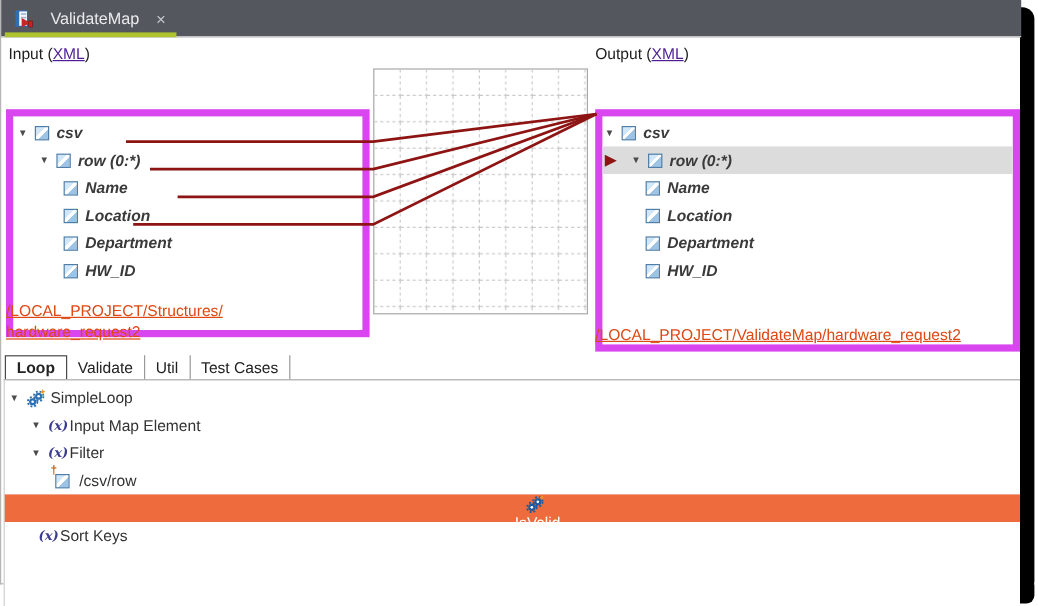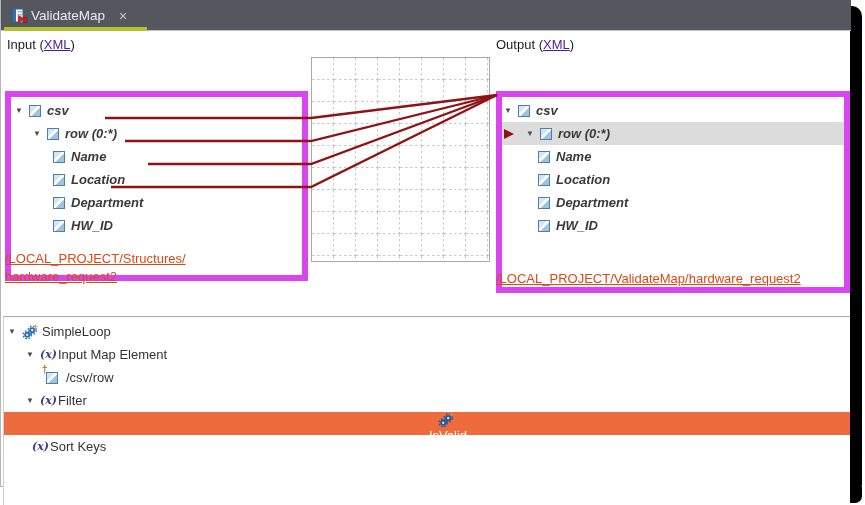--- a/index.html
+++ b/index.html
@@ -12,21 +12,21 @@
                  border-radius:16px 0 12px 12px;}
   
   .window{position:absolute;left:0;top:0;width:850px;height:487px;background:#fff;
           border-left:1px solid #b6b6b6;border-bottom:1px solid #b6b6b6;box-sizing:border-box;}
   
   .tabbar{position:absolute;left:0;top:0;width:850px;height:31px;background:#54575e;
           border-bottom:1px solid #c2c2c2;box-sizing:border-box;}
   .etab{position:absolute;left:3px;top:0;width:143px;height:31px;display:flex;align-items:center;
         padding-left:8px;box-sizing:border-box;cursor:default;}
   .etab .underline{position:absolute;left:0;bottom:0;width:100%;height:4px;background:#aec32d;}
-  .etab-title{color:#e9ebed;font-size:13.5px;margin-left:3px;text-align:right;}
+  .etab-title{color:#e9ebed;font-size:13.5px;margin-left:14px;text-align:right;}
   .etab-close{color:#c3c7cc;font-size:14px;margin-left:14px;line-height:14px;}
   
   .io-head{position:absolute;font-size:13px;color:#1d1d1d;white-space:nowrap;}
   .io-head .lnk{color:#4c1d95;text-decoration:underline;cursor:pointer;}
   
   .panel{position:absolute;background:#fff;border:6px solid #d946ef;box-sizing:border-box;
          overflow:hidden;padding-top:2px;margin-top:34px;}
   .trow{display:flex;align-items:center;height:23px;white-space:nowrap;
         font-style:italic;font-weight:bold;font-size:13px;color:#3a3a3a;box-sizing:border-box;}
   .brow{display:flex;align-items:center;height:23px;white-space:nowrap;
@@ -167,48 +167,62 @@
     </div>
 
     <div class="pathlink" style="left:4px;top:250px;">
       <span>/LOCAL_PROJECT/Structures/</span><br>
       <span>hardware_request2</span>
     </div>
     <div class="pathlink" style="left:495px;top:270px;">
       <span>/LOCAL_PROJECT/ValidateMap/hardware_request2</span>
     </div>
 
+    <div class="btabs">
+      <div class="btab active">
+          <span>Loop</span>
+        </div>
+      <div class="btab">
+          <span>Validate</span>
+        </div>
+      <div class="btab">
+          <span>Util</span>
+        </div>
+      <div class="btab">
+          <span>Test Cases</span>
+        </div>
+    </div>
 
     <div class="bpanel">
       <div class="brow pl4">
         <span class="exp"></span>
         <svg class="gicon" viewBox="0 0 16 16">
           <circle cx="10.2" cy="6.2" r="3" fill="#2d6fb0"></circle>
             <circle cx="10.2" cy="6.2" r="4" fill="none" stroke="#2d6fb0" stroke-width="1.5" stroke-dasharray="1.6 1.6"></circle>
             <circle cx="10.2" cy="6.2" r="1.1" fill="#fff"></circle>
           <circle cx="5.2" cy="10.8" r="3" fill="#2d6fb0"></circle>
             <circle cx="5.2" cy="10.8" r="4" fill="none" stroke="#2d6fb0" stroke-width="1.5" stroke-dasharray="1.6 1.6"></circle>
             <circle cx="5.2" cy="10.8" r="1.1" fill="#fff"></circle>
           <path d="M13.4 0 l0.7 1.7 1.9 0.5 -1.7 0.8 -0.4 1.9 -0.8-1.7 -1.9-0.4 1.7-0.8 Z" fill="#f0941e"></path>
         </svg>
         <span>SimpleLoop</span>
       </div>
       <div class="brow pl22">
         <span class="exp"></span>
         <span class="xicon"></span>
         <span>Input Map Element</span>
       </div>
+      <div class="brow pl22">
+        <span class="exp"></span>
+        <span class="xicon"></span>
+        <span>Filter</span>
+      </div>
       <div class="brow pl42">
         <span class="eicon add" style="margin-right:8px;"></span>
         <span>/csv/row</span>
-      </div>
-      <div class="brow pl22">
-        <span class="exp"></span>
-        <span class="xicon"></span>
-        <span>Filter</span>
       </div>
       <div class="brow pl42 sel-orange">
         <svg class="gicon" viewBox="0 0 16 16">
           <circle cx="10.2" cy="6.2" r="3" fill="#1d5a9e"></circle>
             <circle cx="10.2" cy="6.2" r="4" fill="none" stroke="#1d5a9e" stroke-width="1.5" stroke-dasharray="1.6 1.6"></circle>
             <circle cx="10.2" cy="6.2" r="1.1" fill="#fff"></circle>
           <circle cx="5.2" cy="10.8" r="3" fill="#1d5a9e"></circle>
             <circle cx="5.2" cy="10.8" r="4" fill="none" stroke="#1d5a9e" stroke-width="1.5" stroke-dasharray="1.6 1.6"></circle>
             <circle cx="5.2" cy="10.8" r="1.1" fill="#fff"></circle>
           <path d="M13.4 0 l0.7 1.7 1.9 0.5 -1.7 0.8 -0.4 1.9 -0.8-1.7 -1.9-0.4 1.7-0.8 Z" fill="#f0941e"></path>

